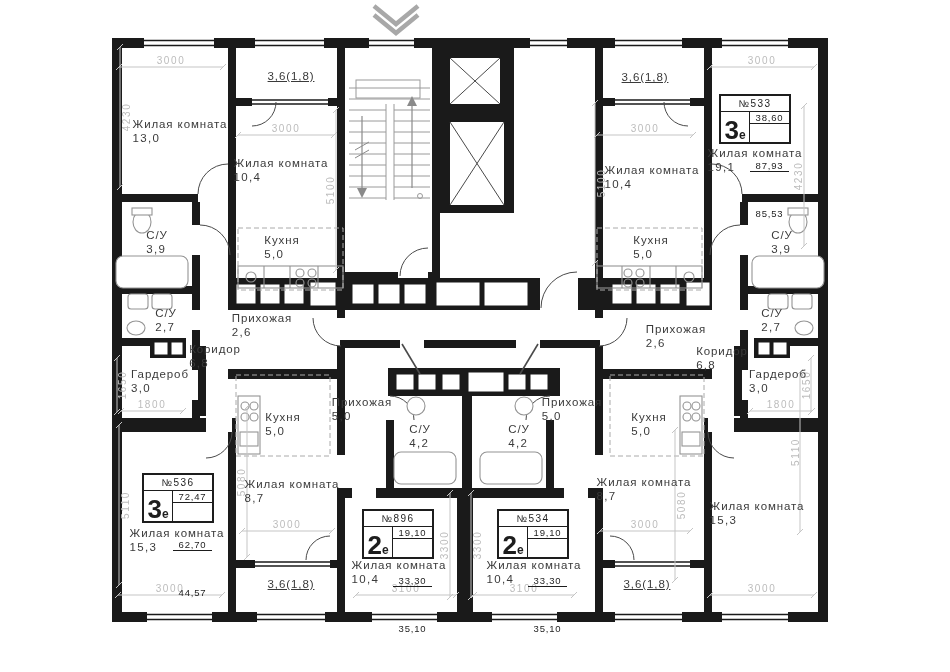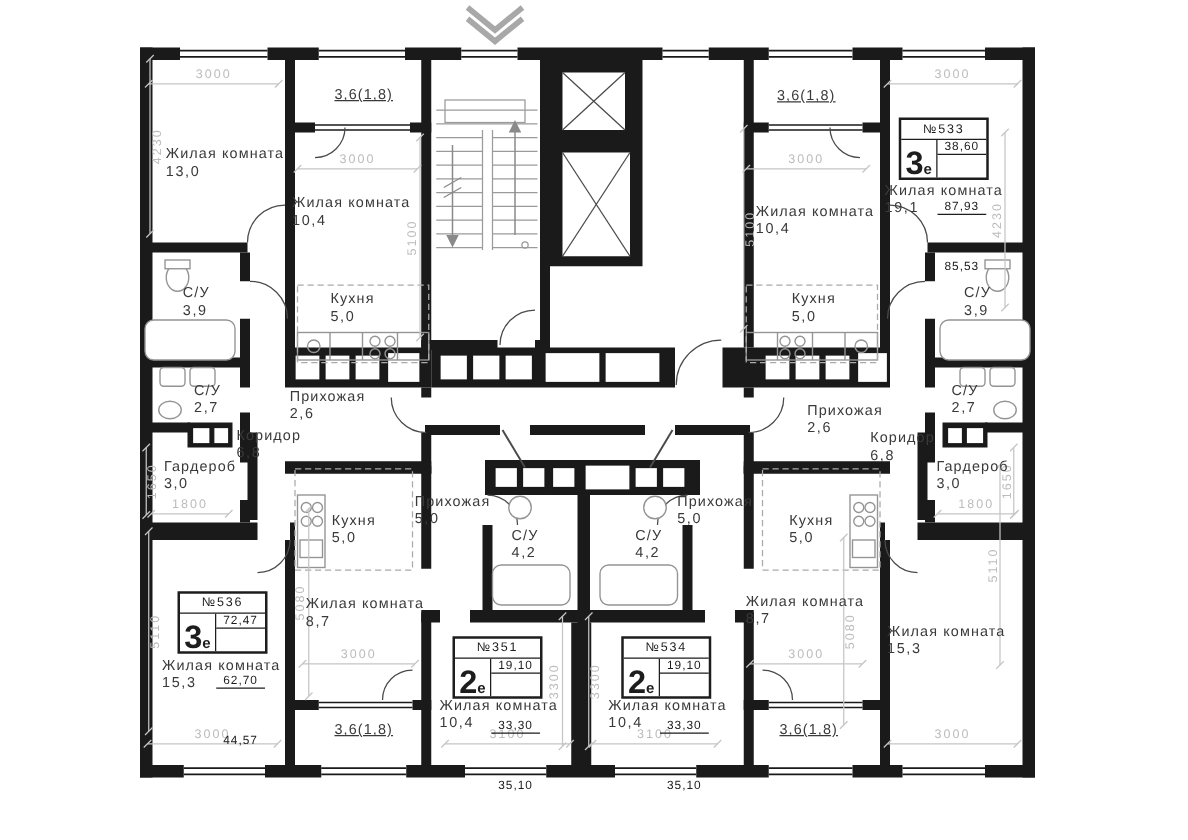--- a/index.html
+++ b/index.html
@@ -456,21 +456,21 @@
           <span class="small">е</span>
         </div>
         <div class="apt-v">
           <div>19,10</div>
           <div>33,30</div>
           <div>35,10</div>
         </div>
       </div>
     </div>
     <div class="apt" style="left: 362px; top: 509px;">
-      <div class="apt-h">№351</div>
+      <div class="apt-h">№896</div>
       <div class="apt-b">
         <div class="apt-t">
           <span>2</span>
           <span class="small">е</span>
         </div>
         <div class="apt-v">
           <div>19,10</div>
           <div>33,30</div>
           <div>35,10</div>
         </div>

